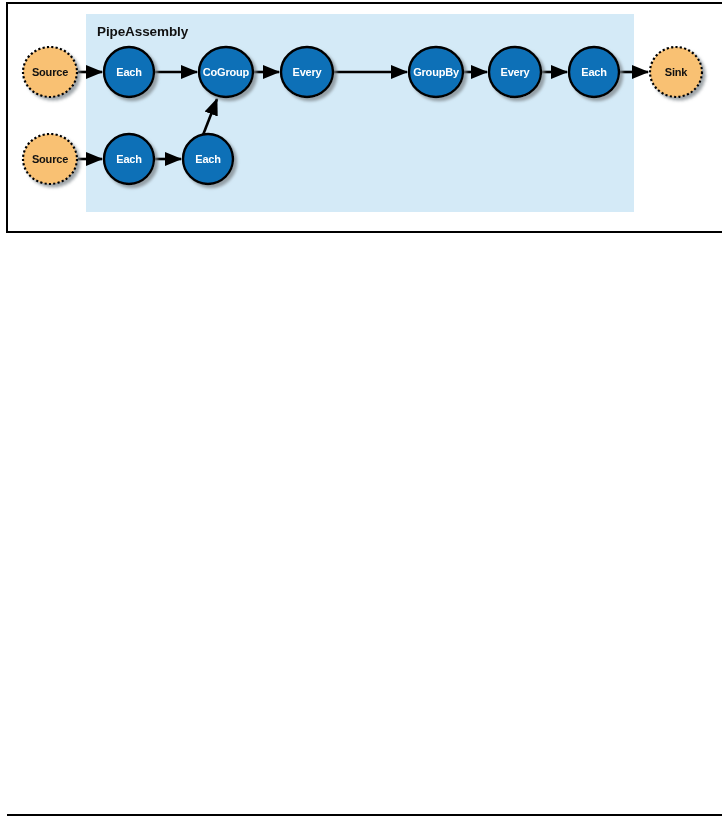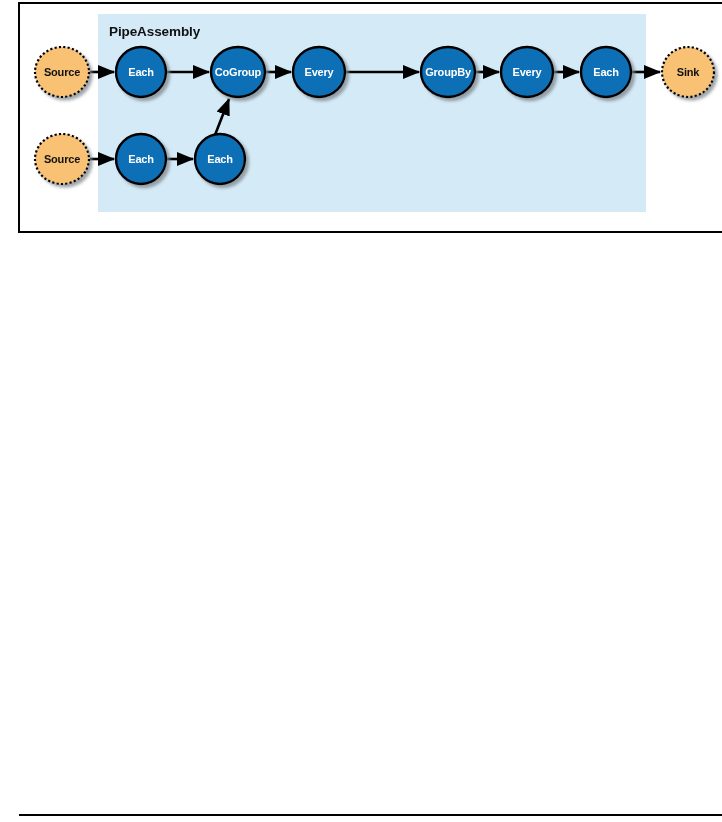--- a/index.html
+++ b/index.html
@@ -9,21 +9,21 @@
   }
   body {
     width: 722px;
     height: 822px;
     position: relative;
     font-family: "Liberation Sans", sans-serif;
     overflow: hidden;
   }
   #figure-root {
     position: absolute;
-    left: 16px;
+    left: 4px;
     top: 0;
     width: 594px;
     height: 822px;
   }
   #diagram-svg {
     position: absolute;
     left: 0;
     top: 0;
     display: block;
   }

